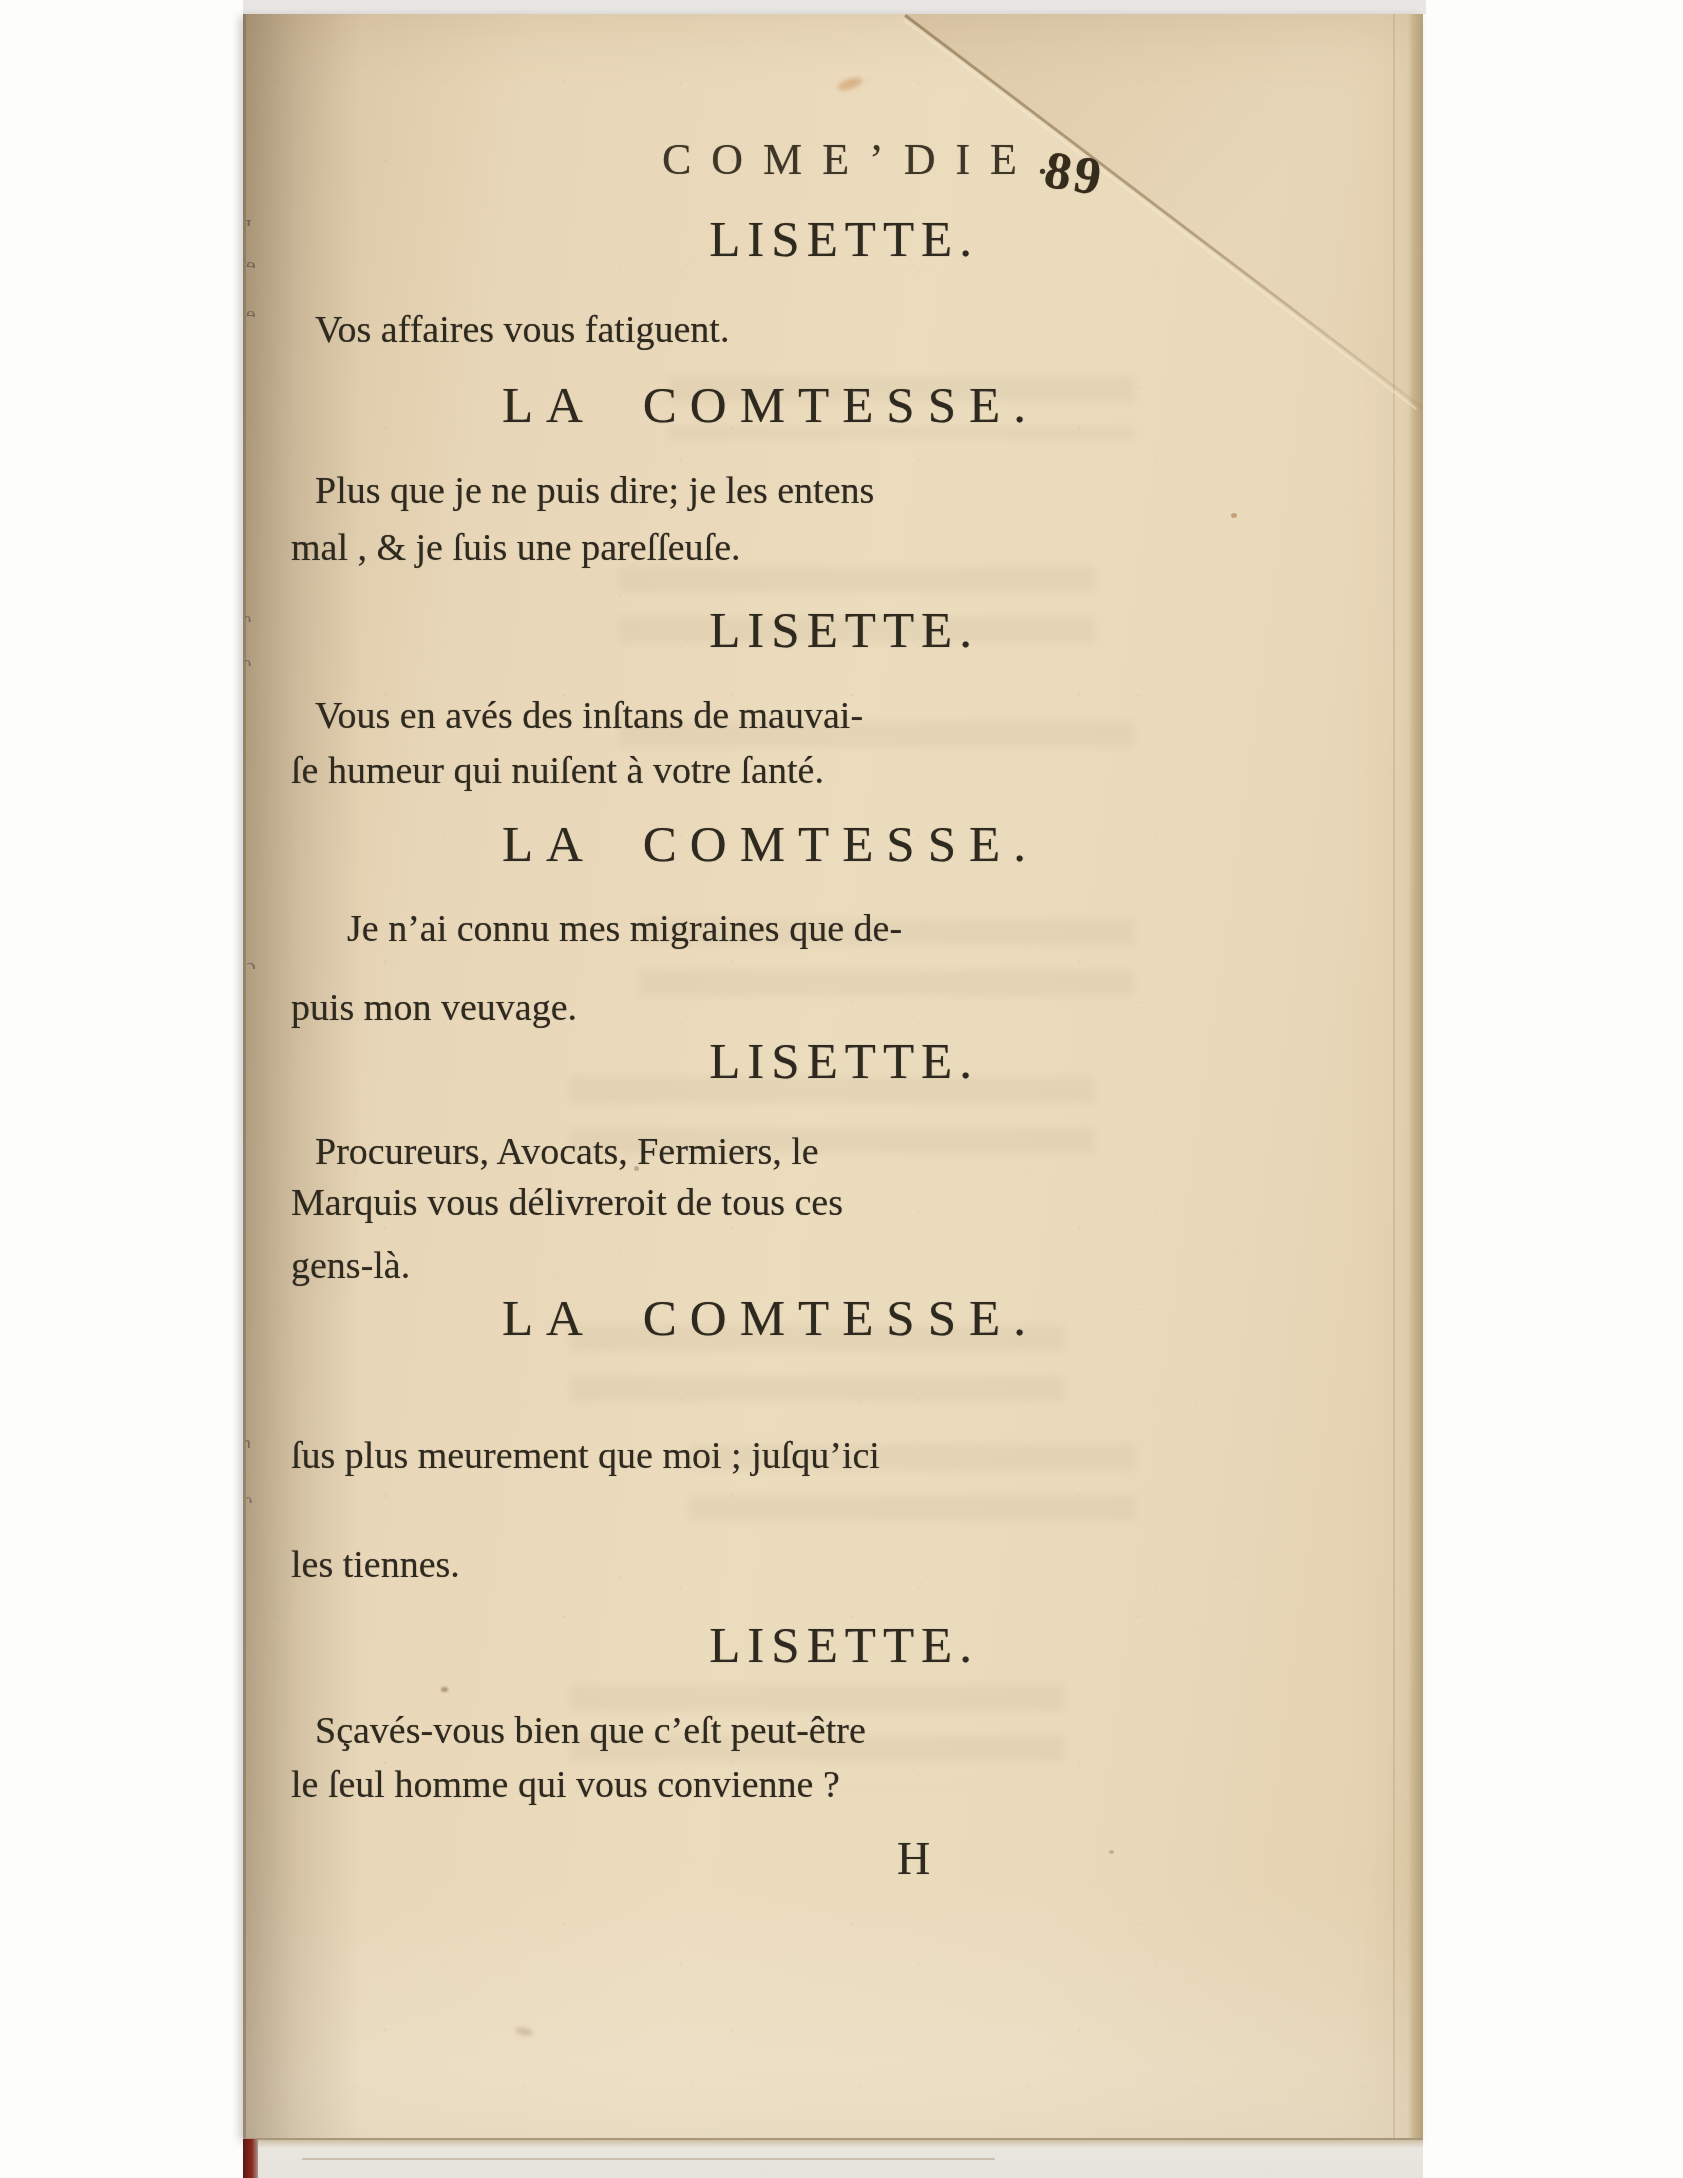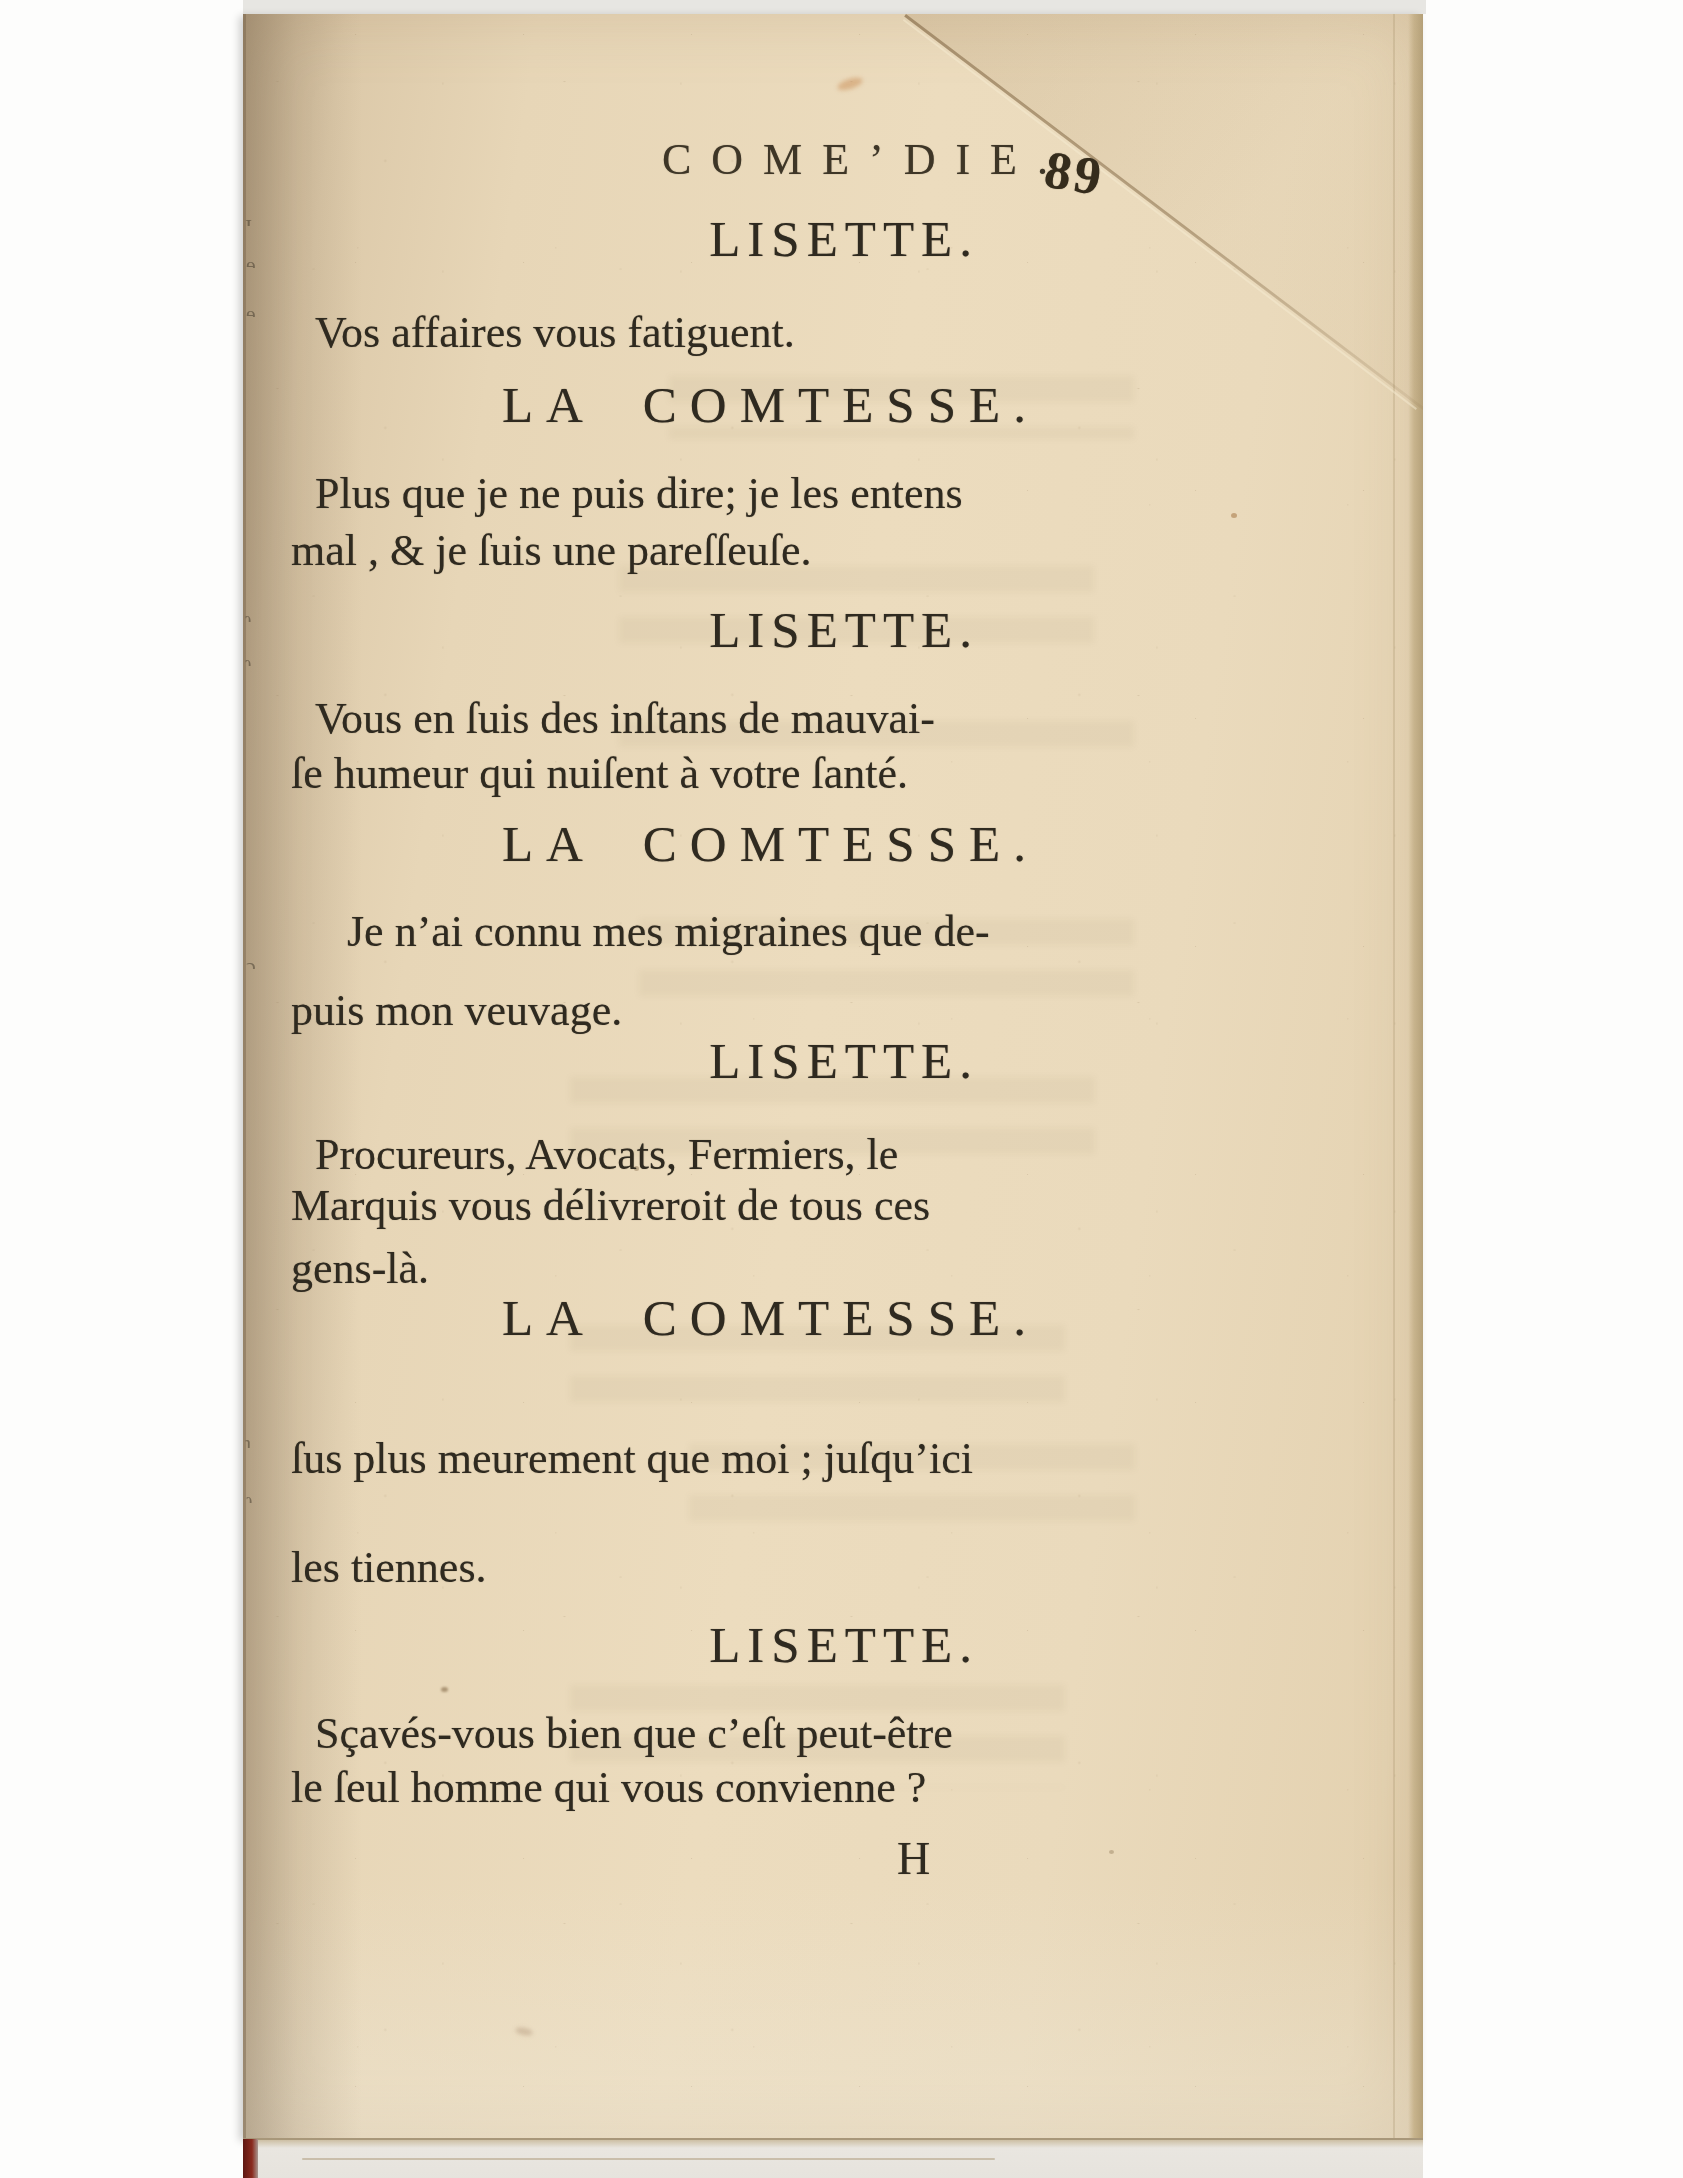--- a/index.html
+++ b/index.html
@@ -65,21 +65,21 @@
   .frag{position:absolute;width:9px;height:16px;color:#4a4132;font-size:22px;opacity:.55;overflow:hidden;}
 
   
   .column{position:absolute;left:48px;top:0;width:802px;height:100%;color:#2f2a20;}
   .column .t{text-shadow:0 0 1px rgba(52,44,30,.5);text-align:right;}
   .running-title{position:absolute;width:100%;text-align:center;transform:translateX(-25px);
     font-size:44px;letter-spacing:20px;color:#3e3627;white-space:nowrap;}
   .heading{position:absolute;width:100%;text-align:center;font-size:51px;white-space:nowrap;}
   .h-lisette{letter-spacing:7px;transform:translateX(-114px);}
   .h-comtesse{letter-spacing:13px;word-spacing:24px;transform:translateX(-54px);}
-  .line{position:absolute;left:0;font-size:44px;white-space:nowrap;}
+  .line{position:absolute;left:0;font-size:38px;white-space:nowrap;}
   .line.first{left:24px;}
   .pageno{position:absolute;left:802px;top:129px;font-size:53px;font-weight:700;
     letter-spacing:3px;color:#352c1c;transform:rotate(9deg);text-shadow:0 0 1px rgba(40,32,20,.6);}
   .signature{position:absolute;left:606px;top:1818px;font-size:46px;}
 </style>
 </head>
 <body>
 
 <div class="scan">
 
@@ -128,21 +128,21 @@
       <div class="running-title t" style="top:120px;">COME’DIE.</div>
 
       <div class="heading h-lisette t" style="top:196px;">LISETTE.</div>
       <div class="line first t" style="top:293px;">Vos affaires vous fatiguent.</div>
 
       <div class="heading h-comtesse t" style="top:362px;">LA COMTESSE.</div>
       <div class="line first t" style="top:454px;">Plus que je ne puis dire; je les entens</div>
       <div class="line t" style="top:511px;">mal , &amp; je ſuis une pareſſeuſe.</div>
 
       <div class="heading h-lisette t" style="top:587px;">LISETTE.</div>
-      <div class="line first t" style="top:679px;">Vous en ſuis des inſtans de mauvai-</div>
+      <div class="line first t" style="top:679px;">Vous en avés des inſtans de mauvai-</div>
       <div class="line t" style="top:734px;">ſe humeur qui nuiſent à votre ſanté.</div>
 
       <div class="heading h-comtesse t" style="top:801px;">LA COMTESSE.</div>
       <div class="line first t" style="top:892px;margin-left:32px;">Je n’ai connu mes migraines que de-</div>
       <div class="line t" style="top:949px;margin-top:22px;">puis mon veuvage.</div>
 
       <div class="heading h-lisette t" style="top:1018px;">LISETTE.</div>
       <div class="line first t" style="top:1115px;">Procureurs, Avocats, Fermiers, le</div>
       <div class="line t" style="top:1166px;">Marquis vous délivreroit de tous ces</div>
       <div class="line t" style="top:1229px;">gens-là.</div>

